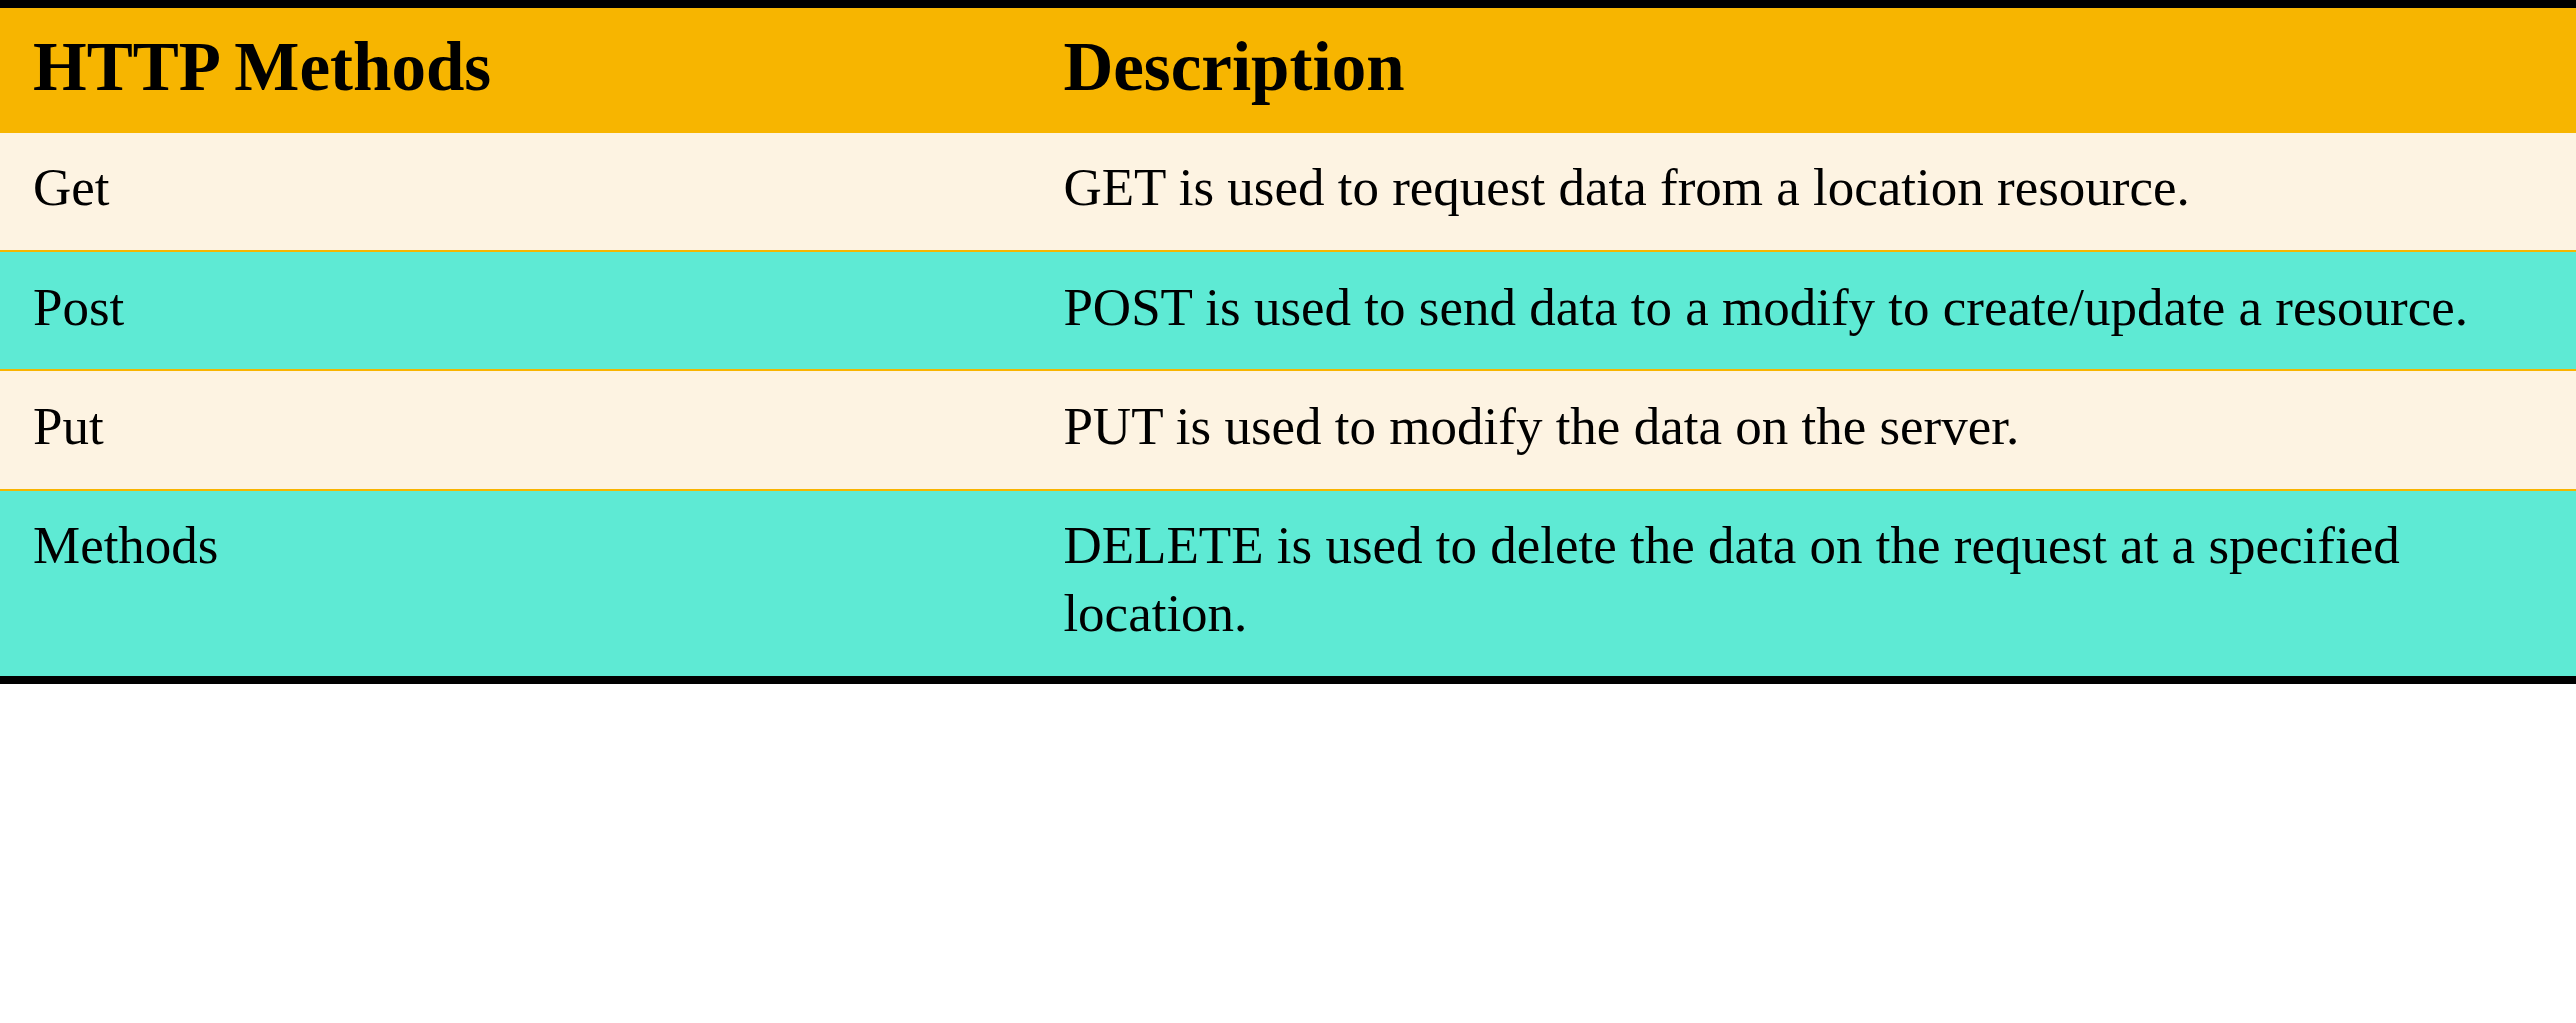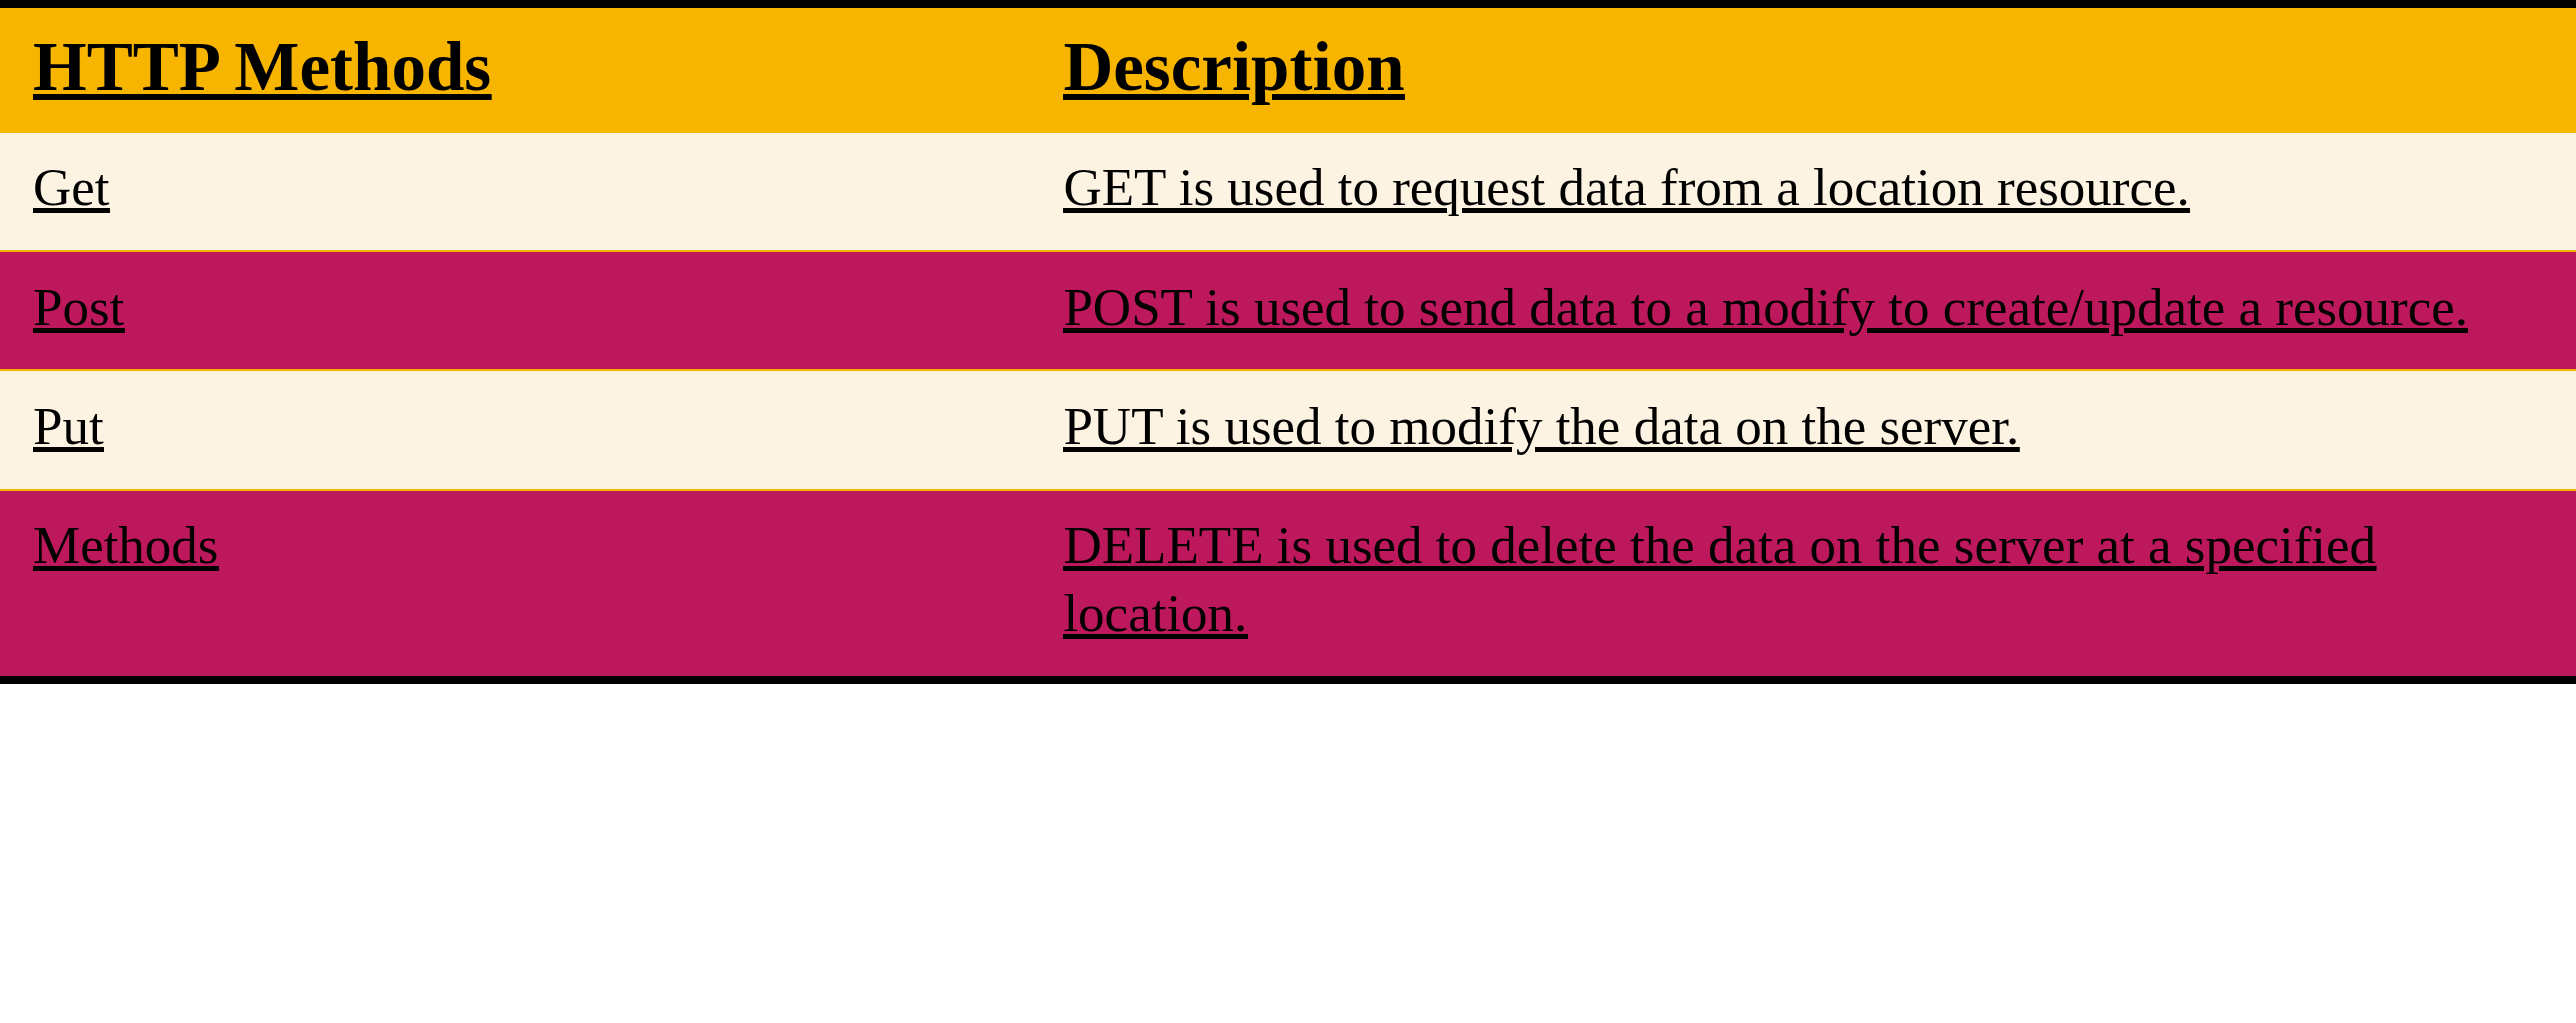--- a/index.html
+++ b/index.html
@@ -1,19 +1,18 @@
 <!DOCTYPE html>
 <html style="font-size:13px"><head>
   <meta charset="utf-8">
   <style>
     * {
       margin: 0;
       padding: 0;
       box-sizing: border-box;
-      text-decoration: underline;
     }
     body {
       font-family: "Times New Roman", Times, serif;
       background: #ffffff;
     }
     .table-wrap {
       width: 100%;
       border-top: 8.2px solid #000;
       border-bottom: 8.2px solid #000;
     }
@@ -27,21 +26,21 @@
     }
     th {
       text-align: left;
       font-weight: 700;
       font-size: 69px;
       color: #000;
       padding: 20px 33px 26px 33px;
       vertical-align: top;
     }
     tbody tr {
-      background: #be185d;
+      background: #5eead4;
     }
     tbody tr.alt {
       background: #fdf3e2;
     }
     tbody td {
       font-size: 53px;
       color: #000;
       padding: 21.4px 33px 28px 33px;
       vertical-align: top;
       line-height: 1.28;
@@ -80,18 +79,18 @@
       <tr>
         <td>Post</td>
         <td>POST is used to send data to a modify to create/update a resource.</td>
       </tr>
       <tr class="alt">
         <td>Put</td>
         <td>PUT is used to modify the data on the server.</td>
       </tr>
       <tr>
         <td>Methods</td>
-        <td>DELETE is used to delete the data on the server at a specified location.</td>
+        <td>DELETE is used to delete the data on the request at a specified location.</td>
       </tr>
     </tbody>
   </table>
 </div>
 
 
 </body></html>

